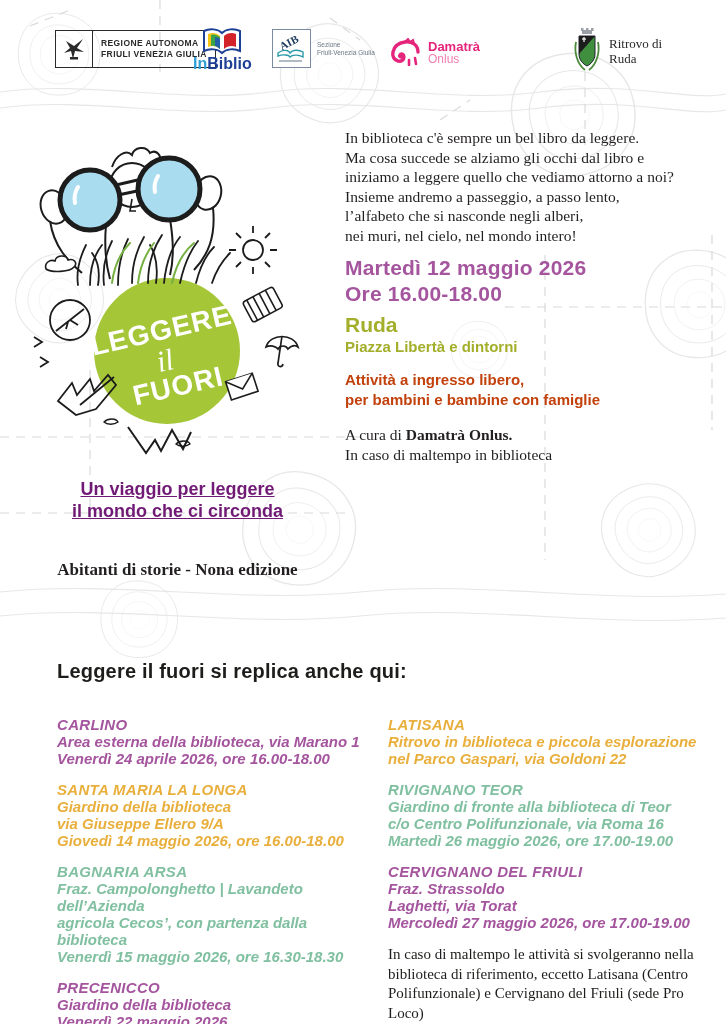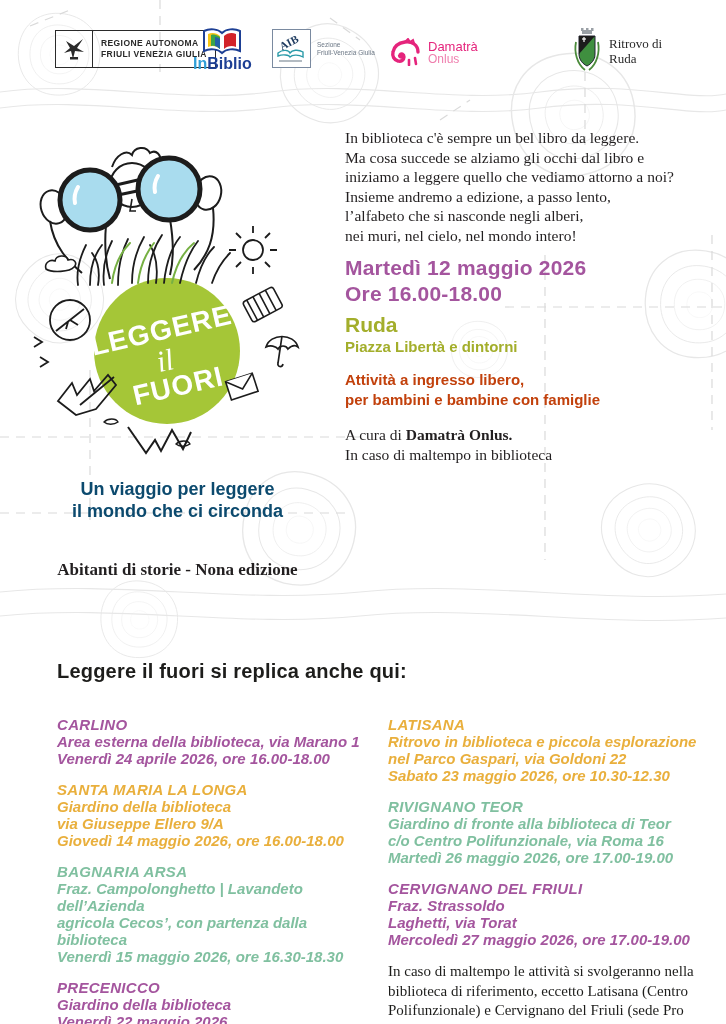--- a/index.html
+++ b/index.html
@@ -15,21 +15,21 @@
   .regione-eagle{width:36px;height:36px;border-right:1.5px solid #2a2a2a;display:flex;align-items:center;justify-content:center;}
   .regione-text{display:flex;flex-direction:column;justify-content:center;padding:3px 8px;}
   .regione-text div{font-size:8.5px;font-weight:bold;letter-spacing:.4px;color:#2a2a2a;line-height:11px;}
   .inbiblio{display:flex;flex-direction:column;align-items:center;}
   .inbiblio-label{font-size:16px;font-weight:bold;line-height:14px;}
   .inbiblio-label .in{color:#2f9fd8;}
   .inbiblio-label .biblio{color:#1d3f94;}
   .aib-wrap{display:flex;align-items:center;gap:6px;}
   .aib-box{width:37px;height:37px;border:1px solid #7a8aa0;position:relative;background:#fff;}
   .aib-sub{font-size:6.5px;color:#6b7785;line-height:8px;}
-  .damatra-text .t1{font-size:13px;font-weight:normal;color:#e5247c;line-height:14px;text-align:right;}
+  .damatra-text .t1{font-size:13px;font-weight:bold;color:#e5247c;line-height:14px;text-align:right;}
   .damatra-text .t2{font-size:12px;color:#ef7fae;line-height:10px;}
   .comune-text{font-family:"Liberation Serif",serif;font-size:13px;color:#2a2a2a;line-height:15px;}
   
   .intro{font-family:"Liberation Serif",serif;font-size:15.5px;line-height:19.5px;color:#221f20;}
   .date-line{font-size:21px;font-weight:bold;line-height:26px;letter-spacing:.2px;}
   .place-line{font-size:21px;font-weight:bold;line-height:25px;}
   .addr-line{font-size:15px;font-weight:bold;line-height:19px;}
   .adm-line{font-size:15px;font-weight:bold;line-height:20px;}
   .serif-line{font-family:"Liberation Serif",serif;font-size:15.5px;line-height:20px;}
   
@@ -256,32 +256,32 @@
       </g>
 
       <g fill="none" stroke="#1c1c1c" stroke-width="2">
         <path d="M108,294 L126,320 L135,307 L141,318 L152,297 L163,316 L171,299"></path>
         <path d="M84,289 C88,285 96,285 98,289 C94,292 87,292 84,289Z" stroke-width="1.4"></path>
         <path d="M156,311 C160,307 168,307 170,311 C166,314 159,314 156,311Z" stroke-width="1.4"></path>
       </g>
     </svg>
   </div>
 
-  <div class="layer abs tagline" style="left: 20px; top: 479px; width: 315px; color: #0c4a6e;">
+  <div class="layer abs tagline" style="left: 20px; top: 479px; width: 315px; color: #701a75; text-decoration: underline;">
     <div>Un viaggio per leggere</div>
     <div>il mondo che ci circonda</div>
   </div>
   <div class="layer abs edition" style="left:20px;top:528px;width:315px;margin-top:32px;">Abitanti di storie - Nona edizione</div>
 
   <div class="layer abs" style="left:345px;top:128px;width:378px;">
     <div class="intro">
       <div>In biblioteca c'è sempre un bel libro da leggere.</div>
       <div>Ma cosa succede se alziamo gli occhi dal libro e</div>
       <div>iniziamo a leggere quello che vediamo attorno a noi?</div>
-      <div>Insieme andremo a edizione, a passo lento,</div>
+      <div>Insieme andremo a passeggio, a passo lento,</div>
       <div>l’alfabeto che si nasconde negli alberi,</div>
       <div>nei muri, nel cielo, nel mondo intero!</div>
     </div>
 
     <div style="margin-top: 10px; color: rgb(164, 85, 158);">
       <div class="date-line">Martedì 12 maggio 2026</div>
       <div class="date-line">Ore 16.00-18.00</div>
     </div>
 
     <div style="margin-top: 5px; color: rgb(163, 174, 43);">
@@ -327,21 +327,20 @@
       <div>Venerdì 22 maggio 2026,</div>
       <div>ore 16.30-18.30</div>
     </div>
   </div>
 
   <div class="layer abs" style="left:388px;top:716px;width:332px;">
     <div class="event" style="color: rgb(233, 175, 60);">
       <div class="ev-title">LATISANA</div>
       <div>Ritrovo in biblioteca e piccola esplorazione</div>
       <div>nel Parco Gaspari, via Goldoni 22</div>
-      <div>Sabato 23 maggio 2026, ore 10.30-12.30</div>
     </div>
     <div class="event" style="color: rgb(128, 192, 160);">
       <div class="ev-title">RIVIGNANO TEOR</div>
       <div>Giardino di fronte alla biblioteca di Teor</div>
       <div>c/o Centro Polifunzionale, via Roma 16</div>
       <div>Martedì 26 maggio 2026, ore 17.00-19.00</div>
     </div>
     <div class="event" style="color: rgb(164, 85, 158);">
       <div class="ev-title">CERVIGNANO DEL FRIULI</div>
       <div>Fraz. Strassoldo</div>

